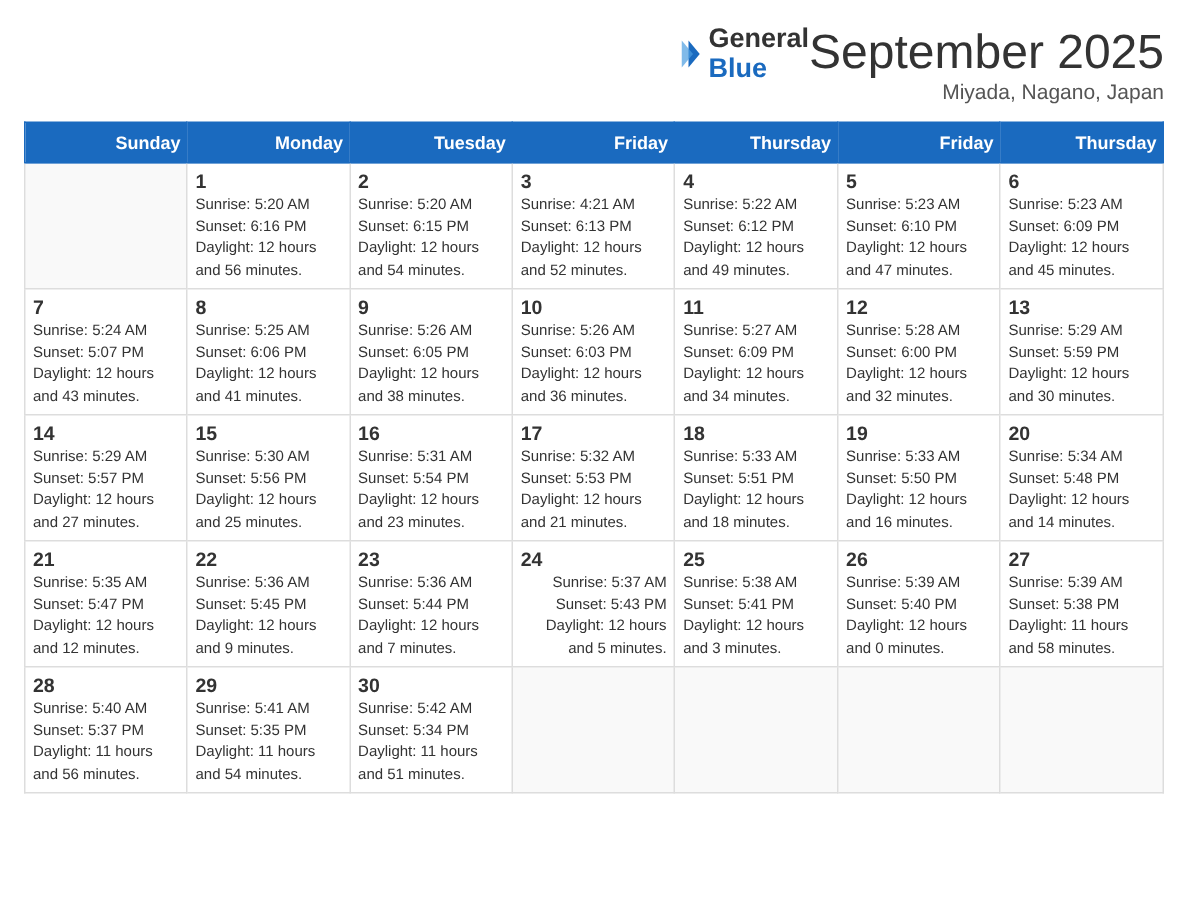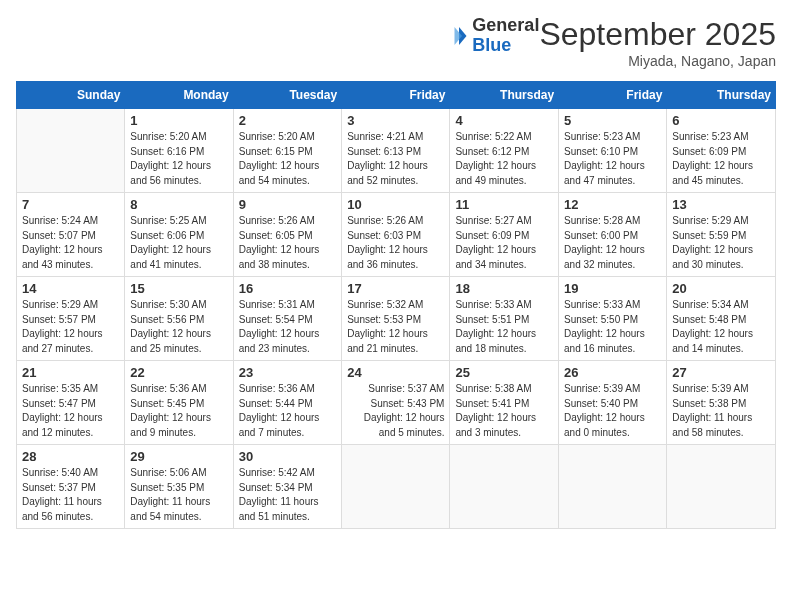--- a/index.html
+++ b/index.html
@@ -316,21 +316,21 @@
       <tr>
         <td>
           <span class="day-number">28</span>
           <div class="day-info" style="white-space: pre-line;">Sunrise: 5:40 AM
 Sunset: 5:37 PM
 Daylight: 11 hours
 and 56 minutes.</div>
         </td>
         <td>
           <span class="day-number">29</span>
-          <div class="day-info" style="white-space: pre-line;">Sunrise: 5:06 AM
+          <div class="day-info" style="white-space: pre-line;">Sunrise: 5:41 AM
 Sunset: 5:35 PM
 Daylight: 11 hours
 and 54 minutes.</div>
         </td>
         <td>
           <span class="day-number">30</span>
           <div class="day-info" style="white-space: pre-line;">Sunrise: 5:42 AM
 Sunset: 5:34 PM
 Daylight: 11 hours
 and 51 minutes.</div>

